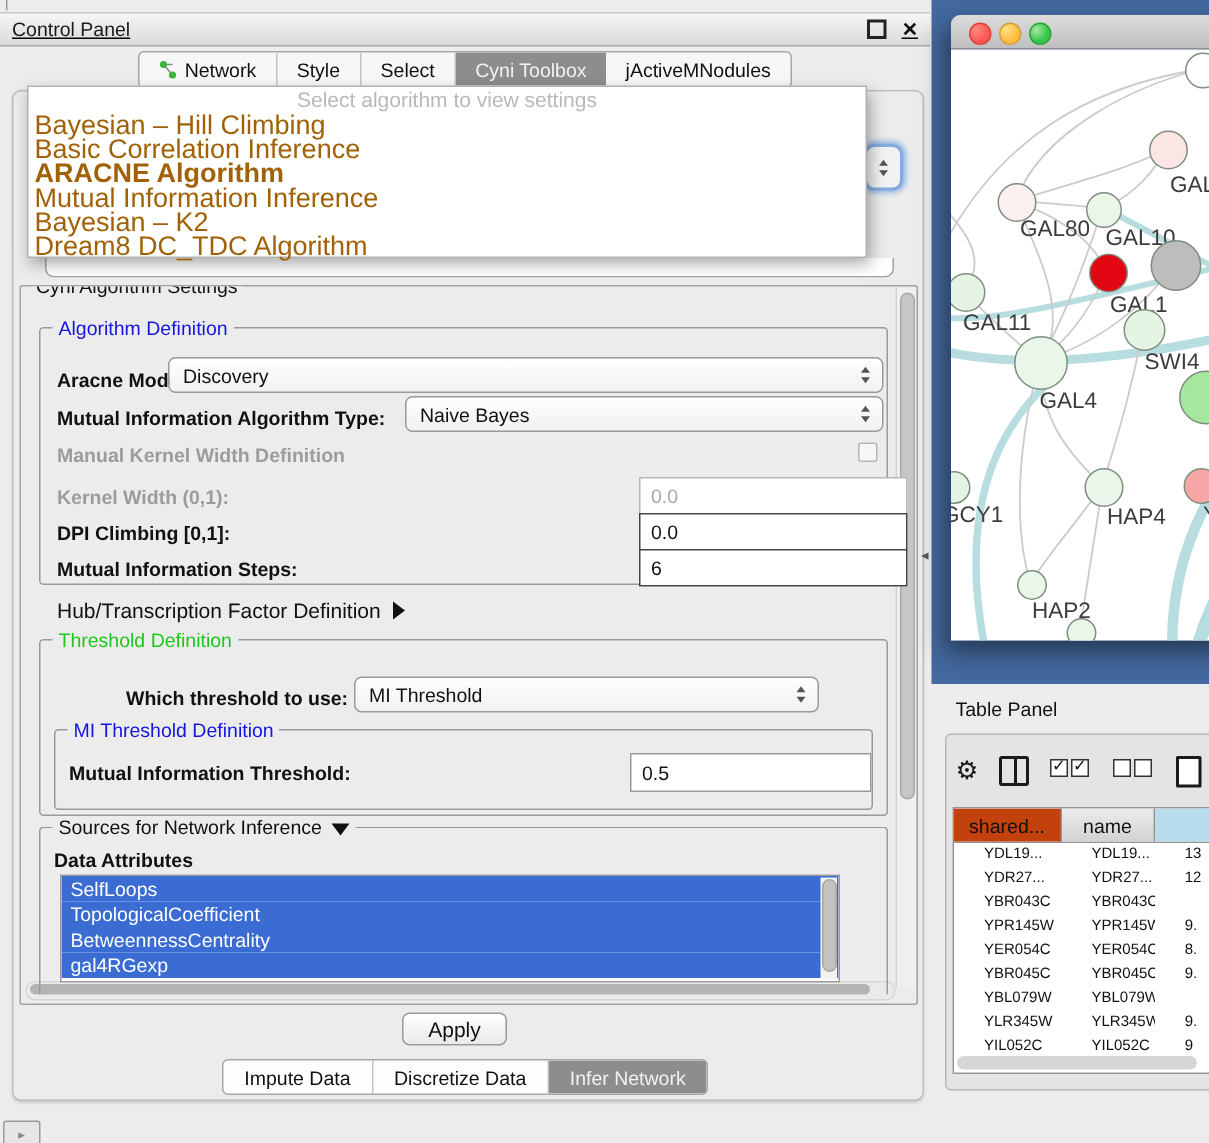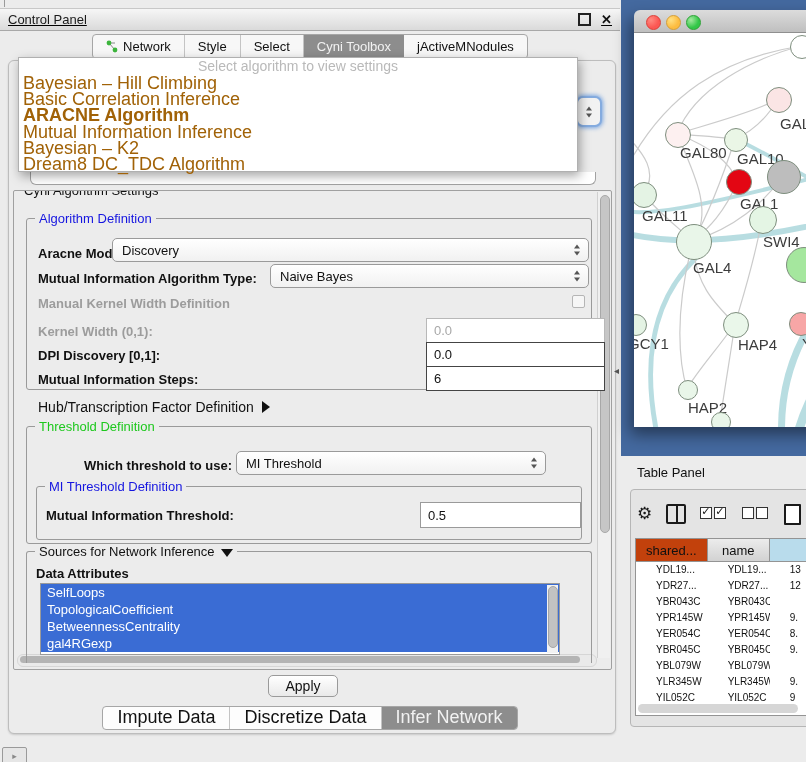--- a/index.html
+++ b/index.html
@@ -69,21 +69,21 @@
   .attr-row{height:17px;line-height:17px;font-size:13px;color:#111;padding-left:6px;}
   .attr-row.selected{background:#3a6cd4;color:#fff;}
   .attr-vsb{position:absolute;right:1px;top:1px;width:11px;bottom:1px;background:#f2f2f2;}
   .attr-vthumb{position:absolute;left:1px;top:1px;width:8px;height:60px;background:#c2c2c2;border:1px solid #a6a6a6;border-radius:5px;}
 
   .btn{position:absolute;background:linear-gradient(#ffffff,#e9e9e9);border:1px solid #9a9a9a;border-radius:5px;
     font-size:14px;color:#111;display:flex;align-items:center;justify-content:center;}
 
   .btabbar{left:0;top:706px;width:620px;display:flex;justify-content:center;}
   .btabgrp{display:flex;border:1px solid #a6a6a6;border-radius:4px;background:#fdfdfd;height:22px;overflow:hidden;}
-  .btab{display:flex;padding:0 14px;font-size:18px;color:#111;border-right:1px solid #c4c4c4;}
+  .btab{display:flex;align-items:center;padding:0 14px;font-size:13px;color:#111;border-right:1px solid #c4c4c4;}
   .btab:last-child{border-right:none;}
   .btab.sel{background:#8d8d8d;color:#f2f2f2;}
 
   .corner-btn{left:2px;top:747px;width:25px;height:18px;border:1px solid #9a9a9a;background:#e6e6e6;border-radius:2px;
     font-size:9px;color:#888;display:flex;align-items:center;justify-content:center;}
   .splitter-handle{left:614px;top:365px;width:7px;height:12px;color:#555;font-size:10px;line-height:12px;}
 
   
   .desktop{left:621px;top:0;width:185px;height:456px;background:#44699f;}
   .net-window{left:634px;top:10px;width:200px;height:417px;border-radius:6px 6px 0 0;
@@ -199,21 +199,21 @@
   <div class="combo abs" style="left:270px;top:264px;width:319px;height:24px;">
     <span>Naive Bayes</span>
     <span class="arrows"></span>
   </div>
   <span class="lbl dis" style="left:38px;top:296px;">Manual Kernel Width Definition</span>
   <span class="chk abs" style="left:572px;top:295px;"></span>
   <span class="lbl dis" style="left:38px;top:324px;text-align:center;">Kernel Width (0,1):</span>
   <div class="tinput dis" style="left:426px;top:318px;width:163px;height:23px;">
     <span>0.0</span>
   </div>
-  <span class="lbl" style="left:38px;top:348px;">DPI Discovery [0,1]:</span>
+  <span class="lbl" style="left:38px;top:348px;">DPI Climbing [0,1]:</span>
   <div class="tinput" style="left:426px;top:342px;width:163px;height:23px;">
     <span>0.0</span>
   </div>
   <span class="lbl" style="left:38px;top:372px;">Mutual Information Steps:</span>
   <div class="tinput" style="left:426px;top:366px;width:163px;height:23px;">
     <span>6</span>
   </div>
 
   <div class="expander abs" style="left:38px;top:399px;">
     <span>Hub/Transcription Factor Definition</span>

